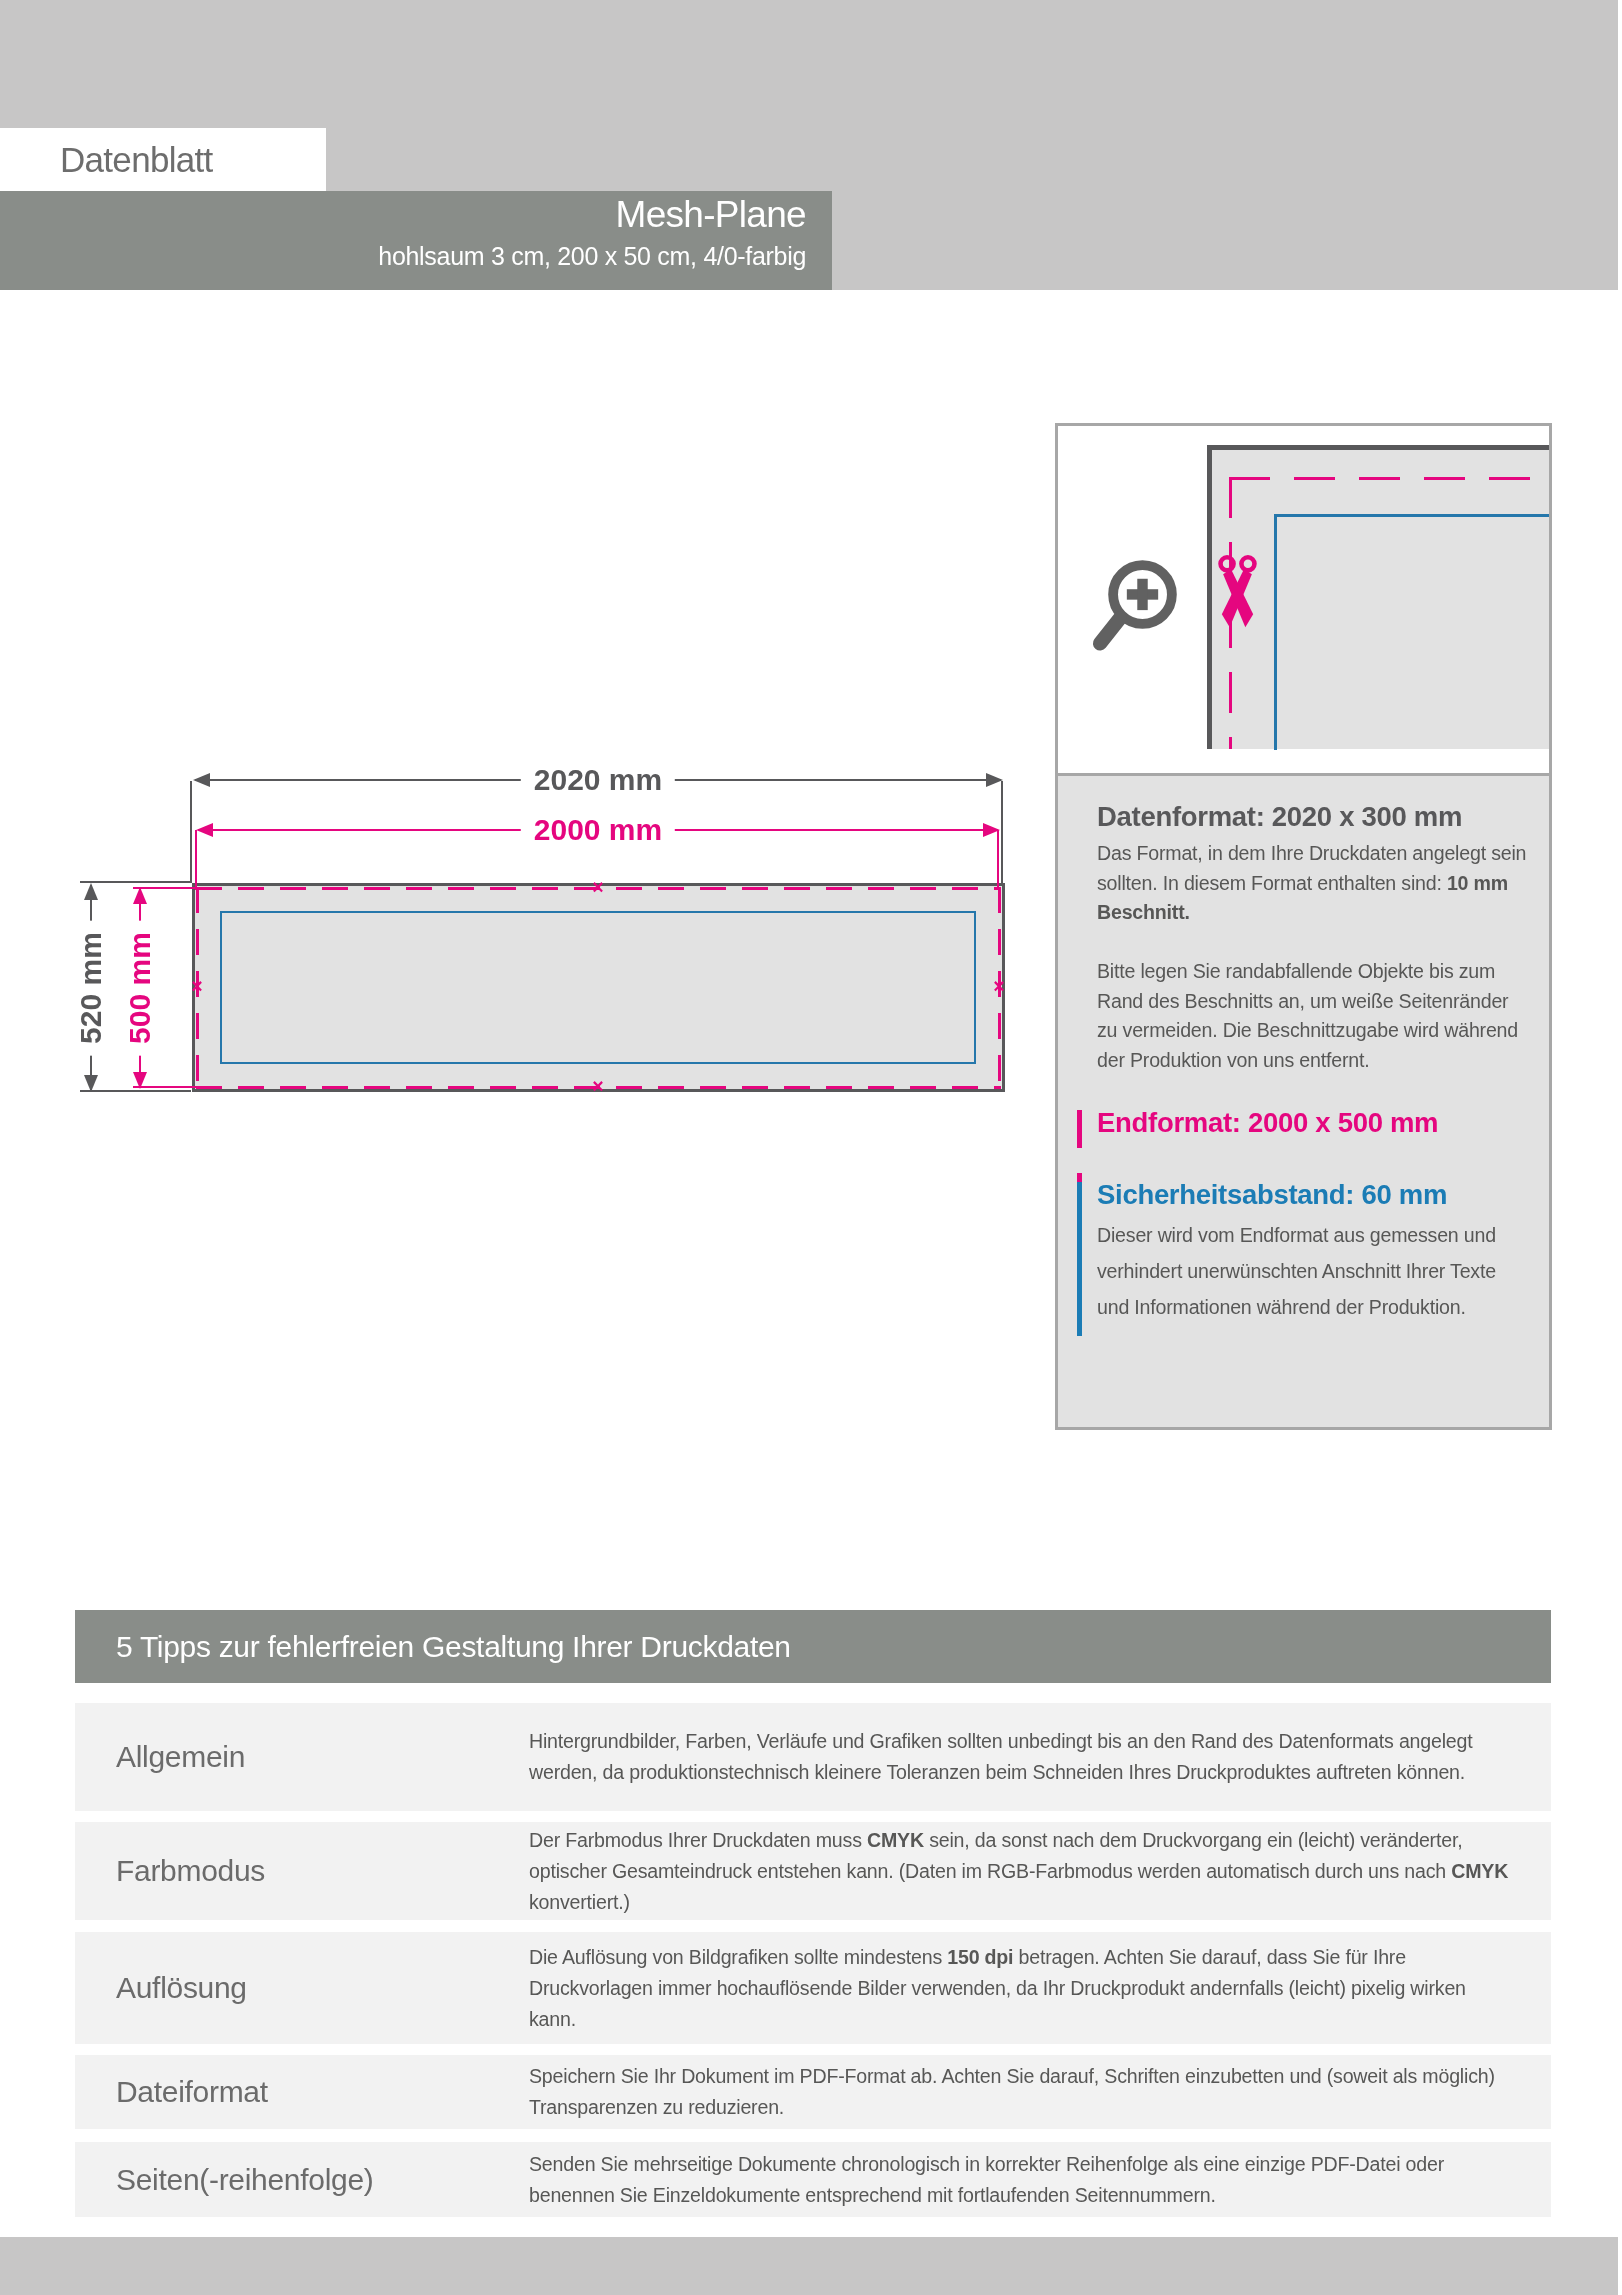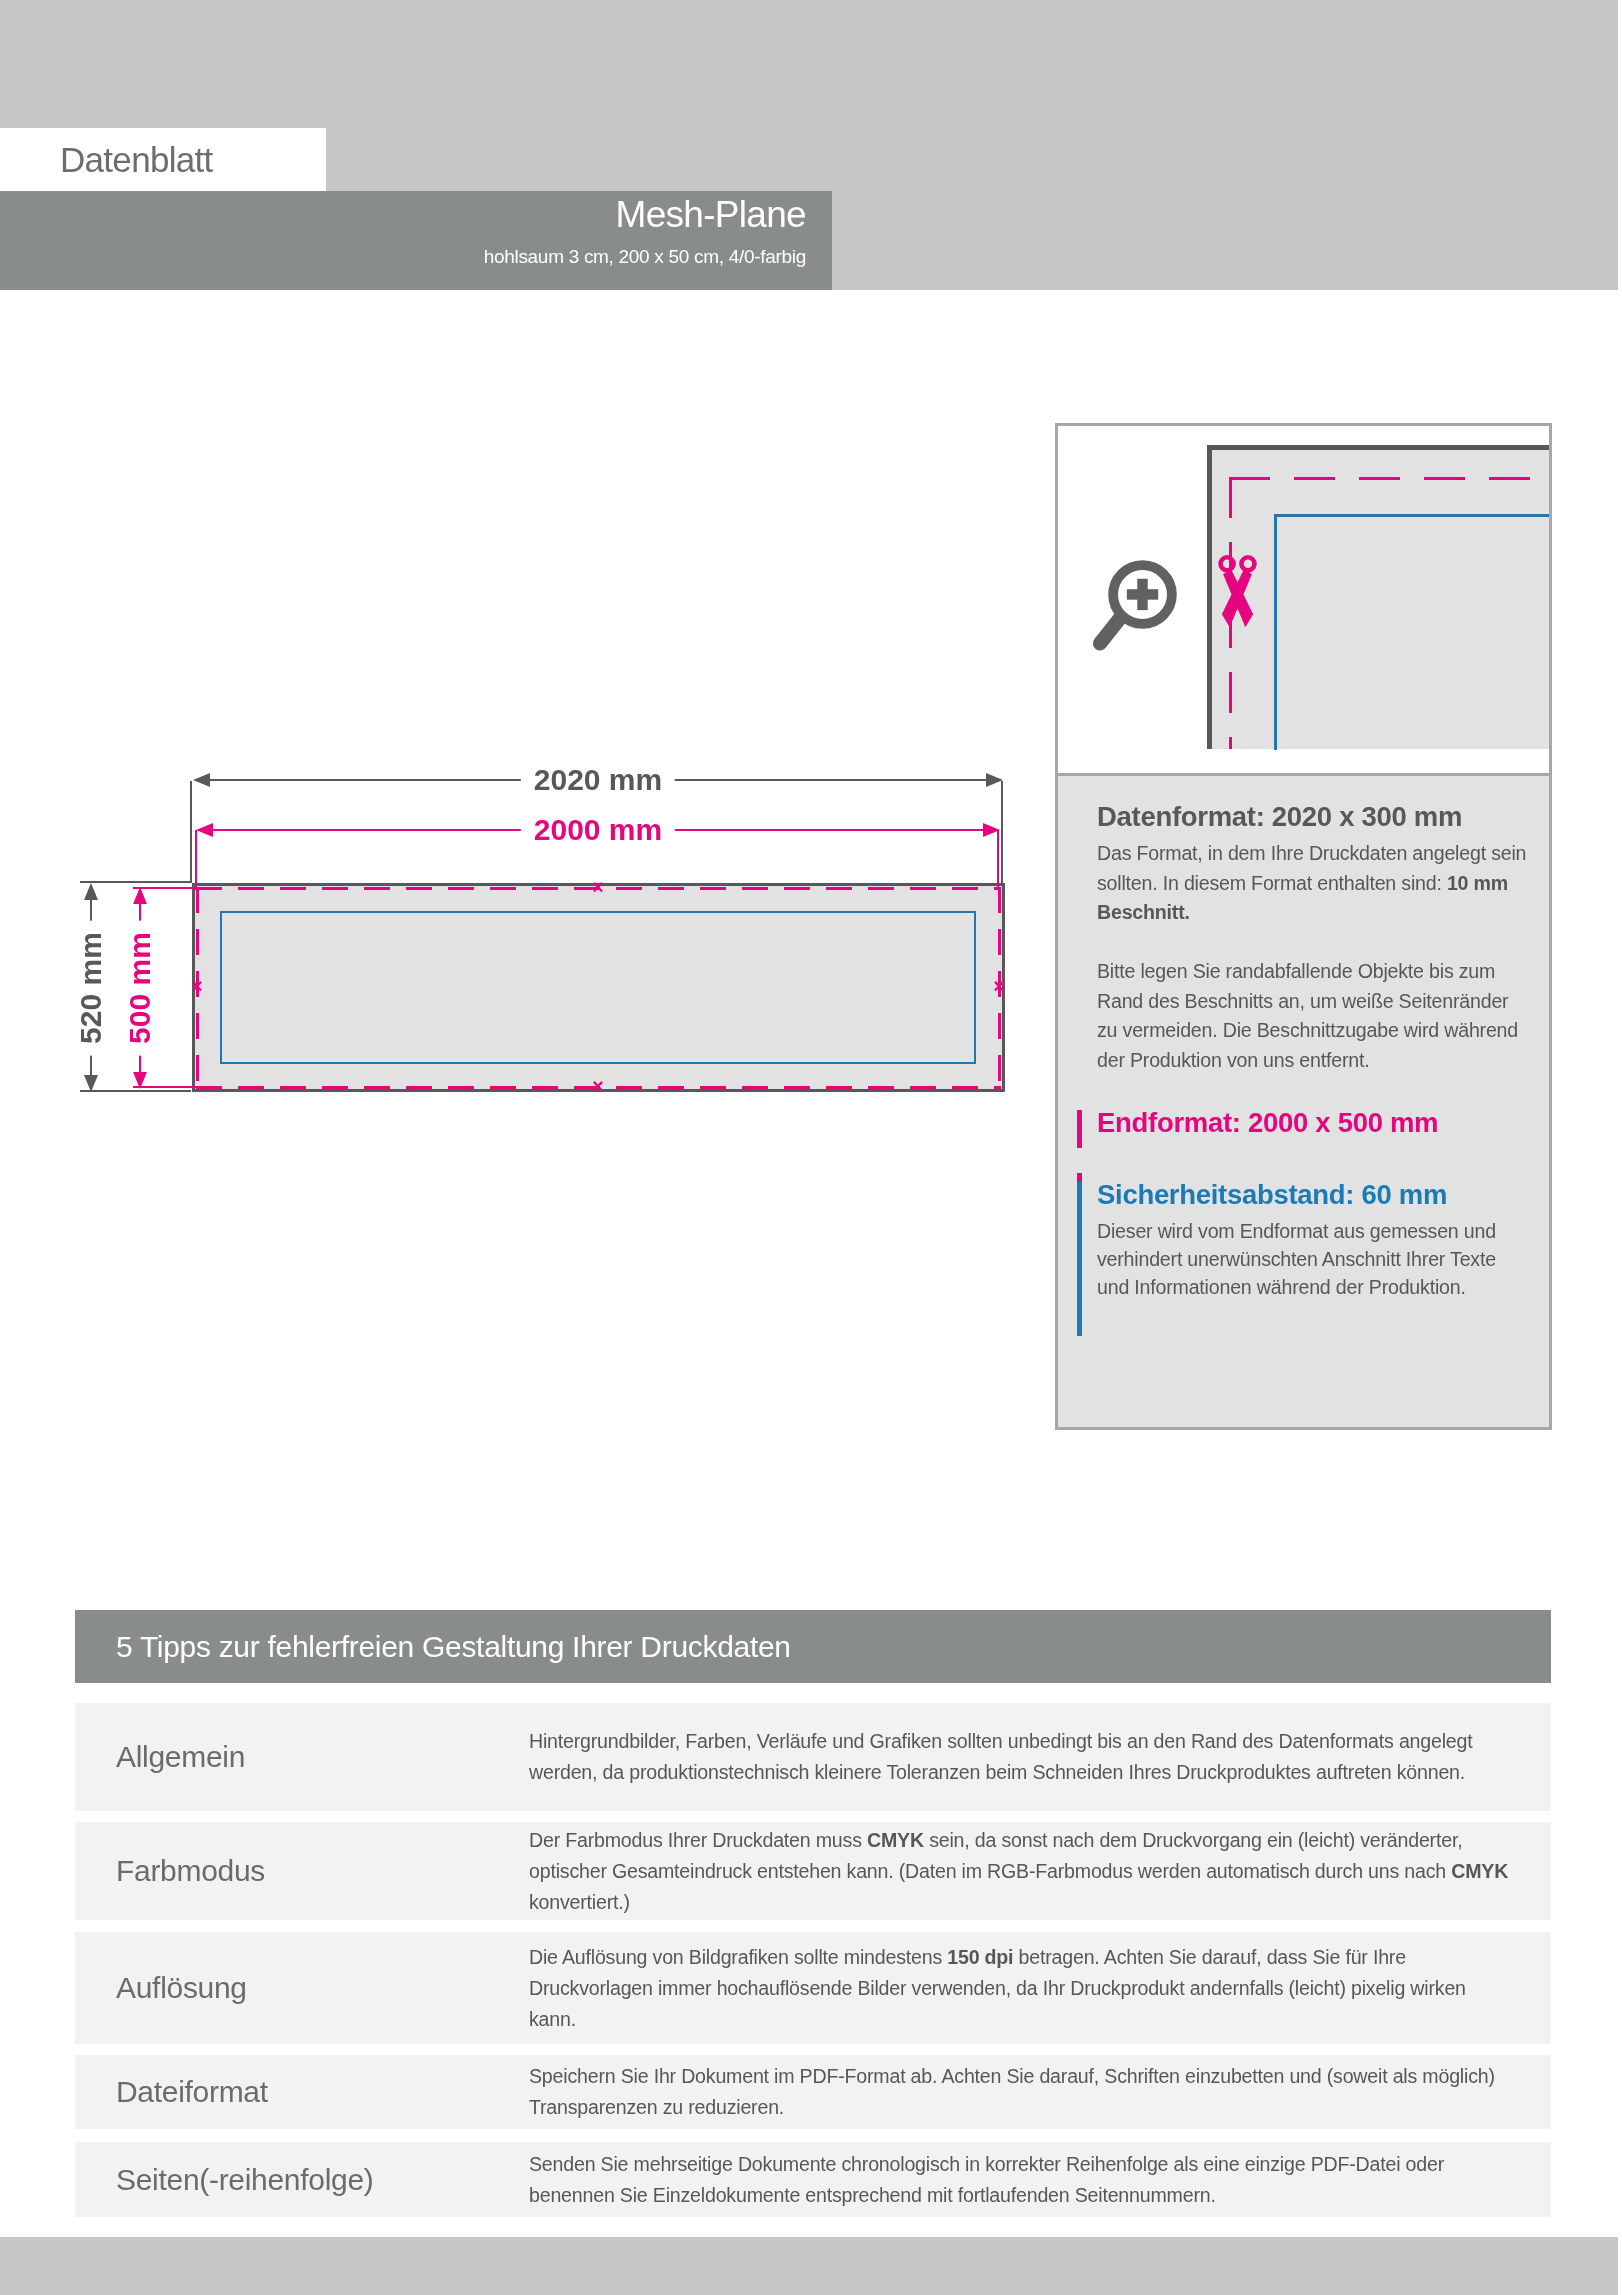--- a/index.html
+++ b/index.html
@@ -6,21 +6,21 @@
   .page{position:relative;width:1618px;height:2295px;background:#ffffff;overflow:hidden;
         font-family:"Liberation Sans",sans-serif;color:var(--text-gray);}
 
   
   .top-gray{position:absolute;left:0;top:0;width:1623px;height:290px;background:var(--light-gray);}
   .datenblatt-box{position:absolute;left:0;top:128px;width:326px;height:63px;background:#ffffff;}
   .datenblatt-box span{display:block;margin-left:60px;line-height:63px;font-size:35px;color:#6d6d6d;letter-spacing:-0.7px;}
   .product-band{position:absolute;left:0;top:191px;width:832px;height:99px;background:var(--band-gray);
                 text-align:right;color:#ffffff;box-sizing:border-box;padding:0 26px 0 0;}
   .product-name{font-size:37px;line-height:47px;letter-spacing:-0.7px;}
-  .product-specs{font-size:19px;line-height:37px;letter-spacing:-0.3px;}
+  .product-specs{font-size:25px;line-height:37px;letter-spacing:-0.3px;}
 
   
   .rect-outer{position:absolute;left:192px;top:883px;width:813px;height:209px;background:var(--panel-gray);
               border:3.3px solid var(--dark-gray);box-sizing:border-box;}
   .dash{position:absolute;background:none;}
   .dash-h{height:2.6px;background:repeating-linear-gradient(90deg,var(--magenta) 0 26px,transparent 26px 42px);}
   .dash-v{width:2.6px;background:repeating-linear-gradient(180deg,var(--magenta) 0 26px,transparent 26px 42px);}
   .rect-blue{position:absolute;left:220px;top:911px;width:756px;height:153px;border:2.6px solid var(--blue-line);box-sizing:border-box;}
   .xmark{position:absolute;transform:translate(-50%,-50%);color:var(--magenta);font-size:19.6px;font-weight:bold;line-height:1;}
 
@@ -62,21 +62,21 @@
   .info-panel{position:absolute;left:1055px;top:776px;width:497px;height:654px;background:var(--panel-gray);
               border:3.3px solid var(--border-gray);border-top:none;box-sizing:border-box;
               padding:23.6px 22px 0 39px;}
   .info-panel h2{margin:0;font-size:27.5px;line-height:33px;font-weight:bold;color:var(--dark-gray);letter-spacing:-0.3px;}
   .info-panel h2.magenta{color:var(--magenta);}
   .info-panel h2.blue{color:var(--blue);}
   .info-panel p{margin:6.5px 0 0 0;font-size:19.6px;line-height:29.4px;color:var(--text-gray);letter-spacing:-0.2px;}
   .sec{position:relative;}
   .sec.endformat{margin-top:31px;}
   .sec.sicherheit{margin-top:39px;}
-  .sec.sicherheit p{line-height:28px;}
+  .sec.sicherheit p{line-height:36px;}
   .bar-dashed{position:absolute;left:-19.6px;top:3.9px;width:4.6px;height:118px;
               background:repeating-linear-gradient(180deg,var(--magenta) 0 38px,transparent 38px 63px);}
   .bar-solid{position:absolute;left:-19.6px;top:3.9px;width:4.6px;height:154px;background:var(--blue);}
   .b{font-weight:bold;}
 
   
   .tips-band{position:absolute;left:75px;top:1610px;width:1476px;height:73px;background:var(--band-gray);}
   .tips-band span{display:block;margin-left:41px;line-height:73px;font-size:30px;color:#ffffff;letter-spacing:-0.3px;}
   .tip-row{position:absolute;left:75px;width:1476px;background:var(--row-gray);display:flex;align-items:center;box-sizing:border-box;}
   .tip-label{flex:0 0 413px;padding-left:41px;font-size:30px;color:#6b6b6b;letter-spacing:-0.3px;}

